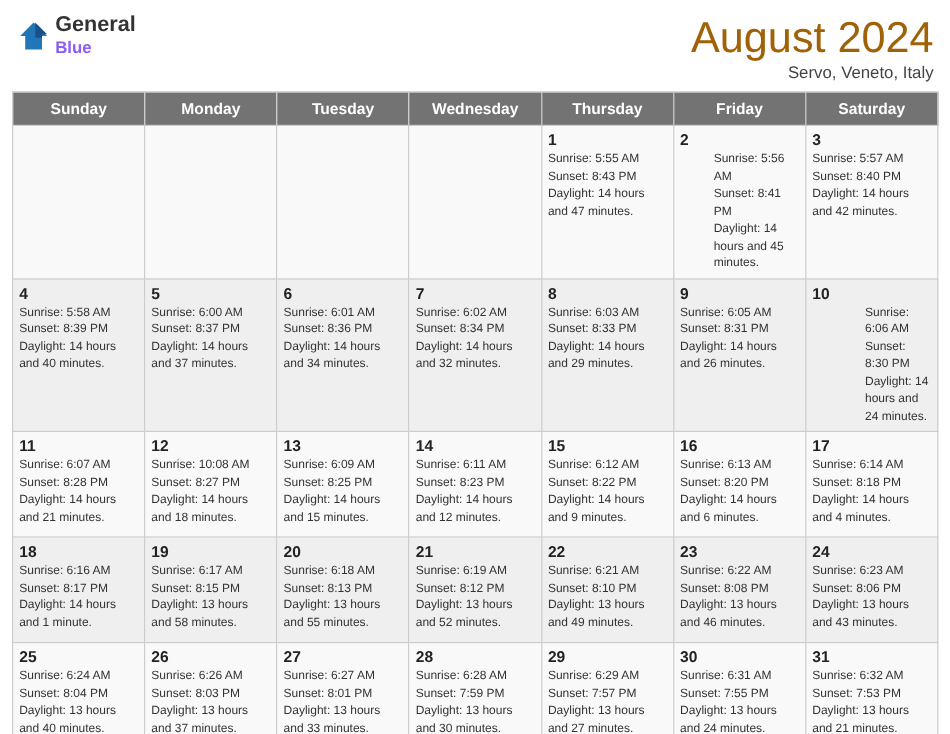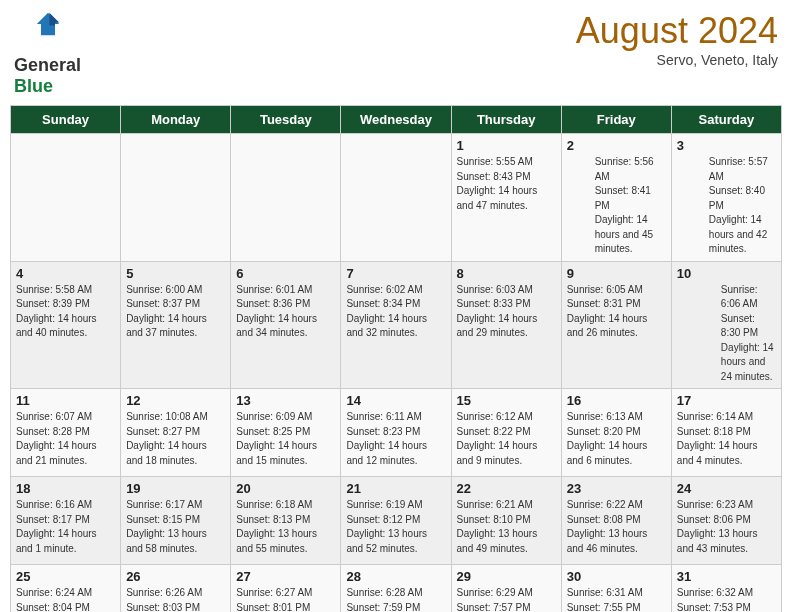--- a/index.html
+++ b/index.html
@@ -13,22 +13,21 @@
     .header {
       display: flex;
       justify-content: space-between;
       align-items: flex-start;
       margin-bottom: 8px;
       padding: 0 4px;
     }
     .logo {
       display: flex;
       align-items: center;
-      gap: 17px;
-      flex-direction: column;
+      gap: 4px;
     }
     .logo-icon {
       width: 28px;
       height: 28px;
     }
     .title-block {
       text-align: right;
     }
     .title-block .month-year {
       font-size: 36px;
@@ -38,21 +37,21 @@
     .title-block .location {
       font-size: 14px;
       color: #444;
     }
     table {
       width: 100%;
       border-collapse: collapse;
       table-layout: fixed;
     }
     thead tr th {
-      background-color: #14532d;
+      background-color: #737373;
       color: #fff;
       text-align: center;
       padding: 6px 2px;
       font-size: 13px;
       font-weight: bold;
       border: 1px solid #ccc;
     }
     tbody tr td {
       vertical-align: top;
       border: 1px solid #ccc;
@@ -86,21 +85,21 @@
 <body>
 
 <div class="header">
   <div class="logo">
     <svg class="logo-icon" viewBox="0 0 40 40" xmlns="http://www.w3.org/2000/svg">
       <polygon points="20,4 36,20 30,20 30,36 10,36 10,20 4,20" fill="#2176b8"></polygon>
       <polygon points="22,4 36,18 30,18 30,22 22,22" fill="#1a4f8a"></polygon>
     </svg>
     <div>
       <span style="font-size:18px;font-weight:bold;color:#333;">General</span><br>
-      <span style="font-size:18px;font-weight:bold;color:#15803d;">Blue</span>
+      <span style="font-size:14px;font-weight:bold;color:#8b5cf6;">Blue</span>
     </div>
   </div>
   <div class="title-block">
     <div class="month-year">August 2024</div>
     <div class="location">Servo, Veneto, Italy</div>
   </div>
 </div>
 
 <table>
   <thead>
@@ -127,21 +126,21 @@
 Daylight: 14 hours and 47 minutes.</div>
         </td>
         <td>
           <span class="day-number">2</span>
           <div class="day-info" style="white-space: pre-line; margin-left: 28px;">Sunrise: 5:56 AM
 Sunset: 8:41 PM
 Daylight: 14 hours and 45 minutes.</div>
         </td>
         <td>
           <span class="day-number">3</span>
-          <div class="day-info" style="white-space: pre-line; margin-left: 32px;">Sunrise: 5:57 AM
+          <div class="day-info" style="white-space: pre-line;">Sunrise: 5:57 AM
 Sunset: 8:40 PM
 Daylight: 14 hours and 42 minutes.</div>
         </td>
       </tr>
       <tr>
         <td>
           <span class="day-number">4</span>
           <div class="day-info" style="white-space: pre-line;">Sunrise: 5:58 AM
 Sunset: 8:39 PM
 Daylight: 14 hours and 40 minutes.</div>

